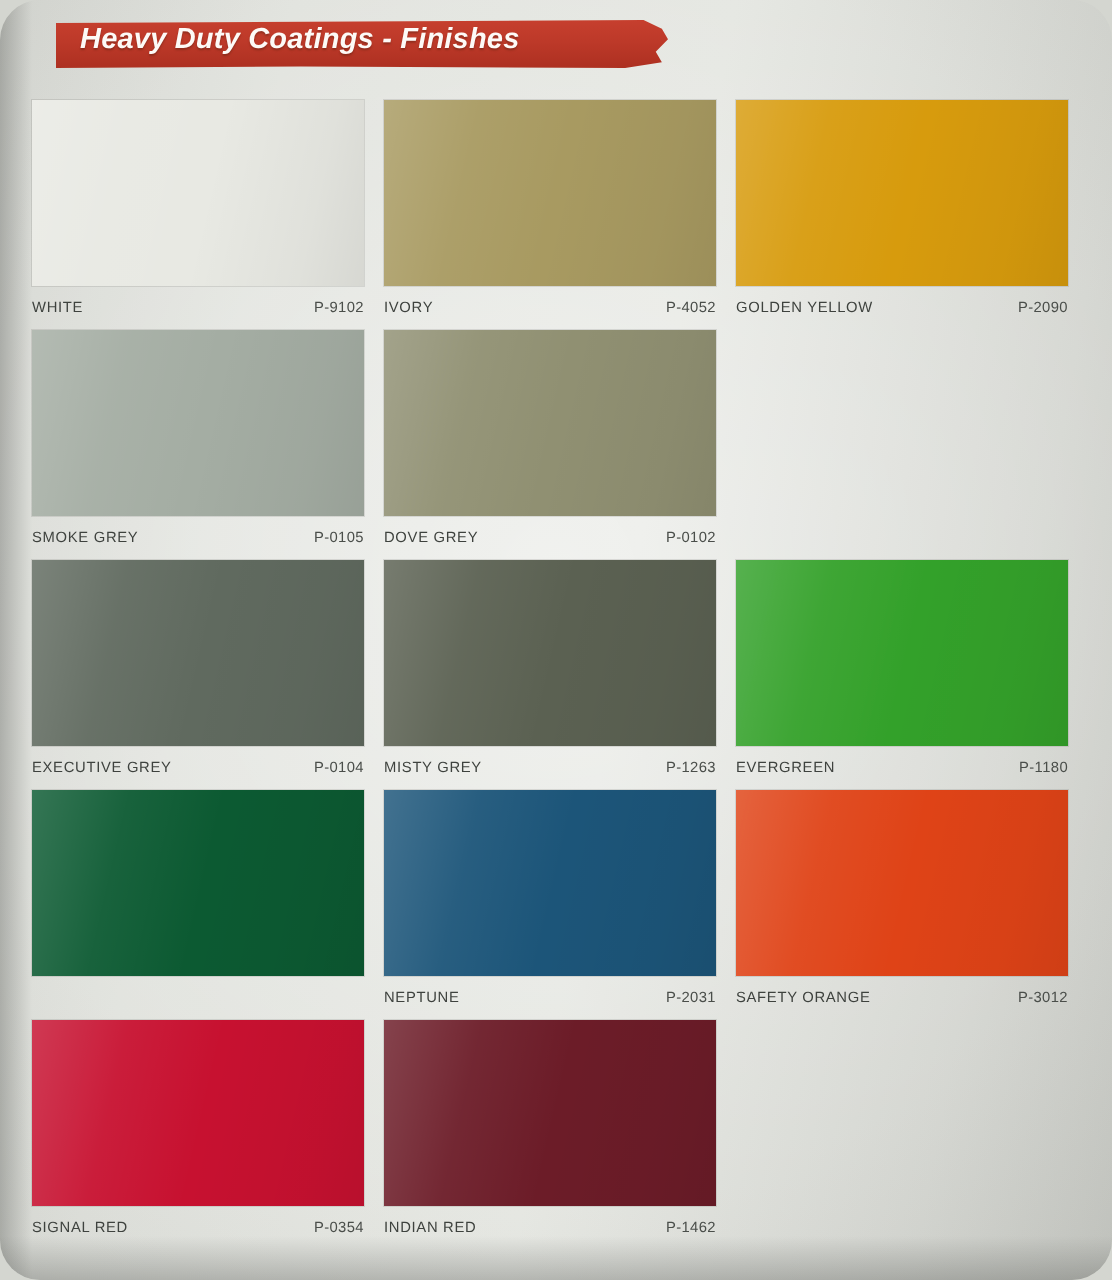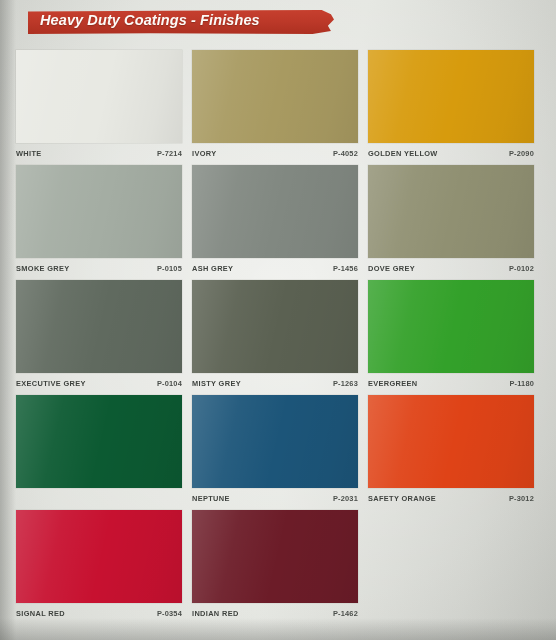--- a/index.html
+++ b/index.html
@@ -83,21 +83,20 @@
     text-shadow: 0 1px 1px rgba(90,30,20,0.45);
   }
 
   
   .grid {
     position: absolute;
     left: 16px;
     top: 50px;
     width: 528px;
     z-index: 8;
-    font-weight: bold;
   }
   .row {
     display: flex;
     height: 115px;
   }
   .cell {
     width: 176px;
     box-sizing: border-box;
     padding-right: 10px;
     position: relative;
@@ -135,39 +134,39 @@
     color: #3e423e;
     white-space: nowrap;
   }
   .cap-name { text-transform: uppercase; }
   .cap-code {
     color: #4a4e4a;
     letter-spacing: 0.2px;
   }
 
   
-  .softfocus { filter: blur(0.18px) saturate(1.02); }
+  .softfocus { filter: blur(0.18px) saturate(1.02); border-radius: 20px; }
 </style>
 </head>
 <body>
 
 <div id="page" class="softfocus">
 
   <div class="banner-wrap">
     <div class="banner"></div>
     <div class="banner-title">Heavy Duty Coatings - Finishes</div>
   </div>
 
   <div class="grid" id="swatch-grid">
       <div class="row">
         <div class="cell">
           <div class="chip" style="background: rgb(232, 233, 227);"></div>
           <div class="caption">
             <span class="cap-name">WHITE</span>
-            <span class="cap-code">P-7214</span>
+            <span class="cap-code">P-9102</span>
           </div>
         </div>
         <div class="cell">
           <div class="chip" style="background: rgb(168, 154, 98);"></div>
           <div class="caption">
             <span class="cap-name">IVORY</span>
             <span class="cap-code">P-4052</span>
           </div>
         </div>
         <div class="cell">
@@ -180,27 +179,20 @@
       </div>
       <div class="row">
         <div class="cell">
           <div class="chip" style="background: rgb(164, 173, 163);"></div>
           <div class="caption">
             <span class="cap-name">SMOKE GREY</span>
             <span class="cap-code">P-0105</span>
           </div>
         </div>
         <div class="cell">
-          <div class="chip" style="background: rgb(129, 136, 129);"></div>
-          <div class="caption">
-            <span class="cap-name">ASH GREY</span>
-            <span class="cap-code">P-1456</span>
-          </div>
-        </div>
-        <div class="cell">
           <div class="chip" style="background: rgb(144, 144, 115);"></div>
           <div class="caption">
             <span class="cap-name">DOVE GREY</span>
             <span class="cap-code">P-0102</span>
           </div>
         </div>
       </div>
       <div class="row">
         <div class="cell">
           <div class="chip" style="background: rgb(96, 106, 95);"></div>

